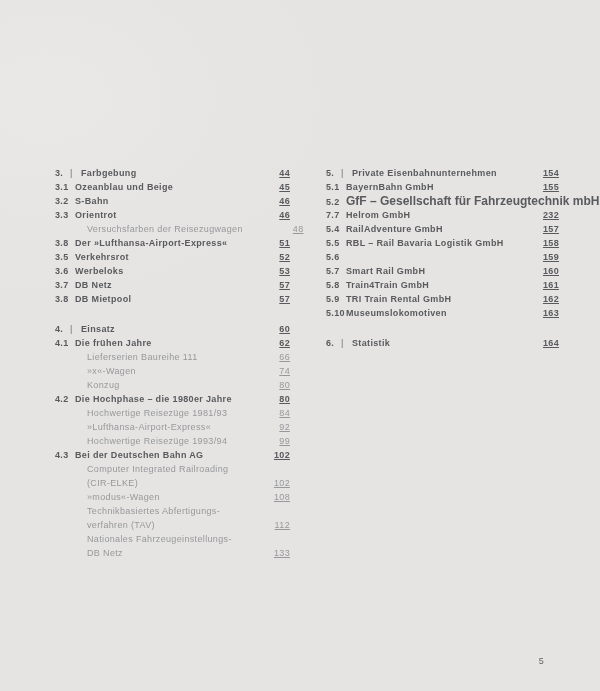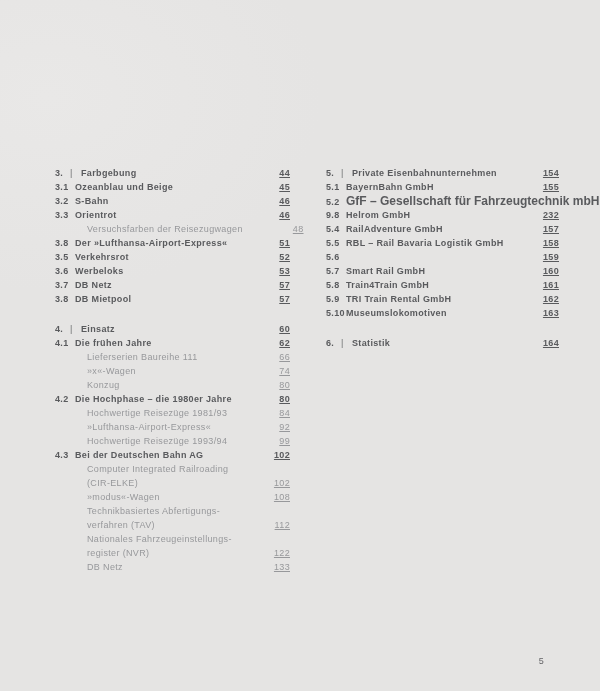--- a/index.html
+++ b/index.html
@@ -152,24 +152,20 @@
         <span class="label">Technikbasiertes Abfertigungs-</span>
       </div>
       <div class="row sub">
         <span class="label">verfahren (TAV)</span>
         <span class="page">112</span>
       </div>
       <div class="row sub">
         <span class="label">Nationales Fahrzeugeinstellungs-</span>
       </div>
       <div class="row sub">
-        <span class="label">register (NVR)</span>
-        <span class="page">122</span>
-      </div>
-      <div class="row sub">
         <span class="label">DB Netz</span>
         <span class="page">133</span>
       </div>
     </div>
   <div class="toc-col right">
       <div class="row heading">
         <span class="num">5.</span>
         <span class="pipe"></span>
         <span class="label">Private Eisenbahnunternehmen</span>
         <span class="page">154</span>
@@ -178,21 +174,21 @@
         <span class="num">5.1</span>
         <span class="label">BayernBahn GmbH</span>
         <span class="page">155</span>
       </div>
       <div class="row entry">
         <span class="num">5.2</span>
         <span class="label tight">GfF – Gesellschaft für Fahrzeugtechnik mbH</span>
         <span class="page">155</span>
       </div>
       <div class="row entry">
-        <span class="num">9.8</span>
+        <span class="num">7.7</span>
         <span class="label">Helrom GmbH</span>
         <span class="page">232</span>
       </div>
       <div class="row entry">
         <span class="num">5.4</span>
         <span class="label">RailAdventure GmbH</span>
         <span class="page">157</span>
       </div>
       <div class="row entry">
         <span class="num">5.5</span>

